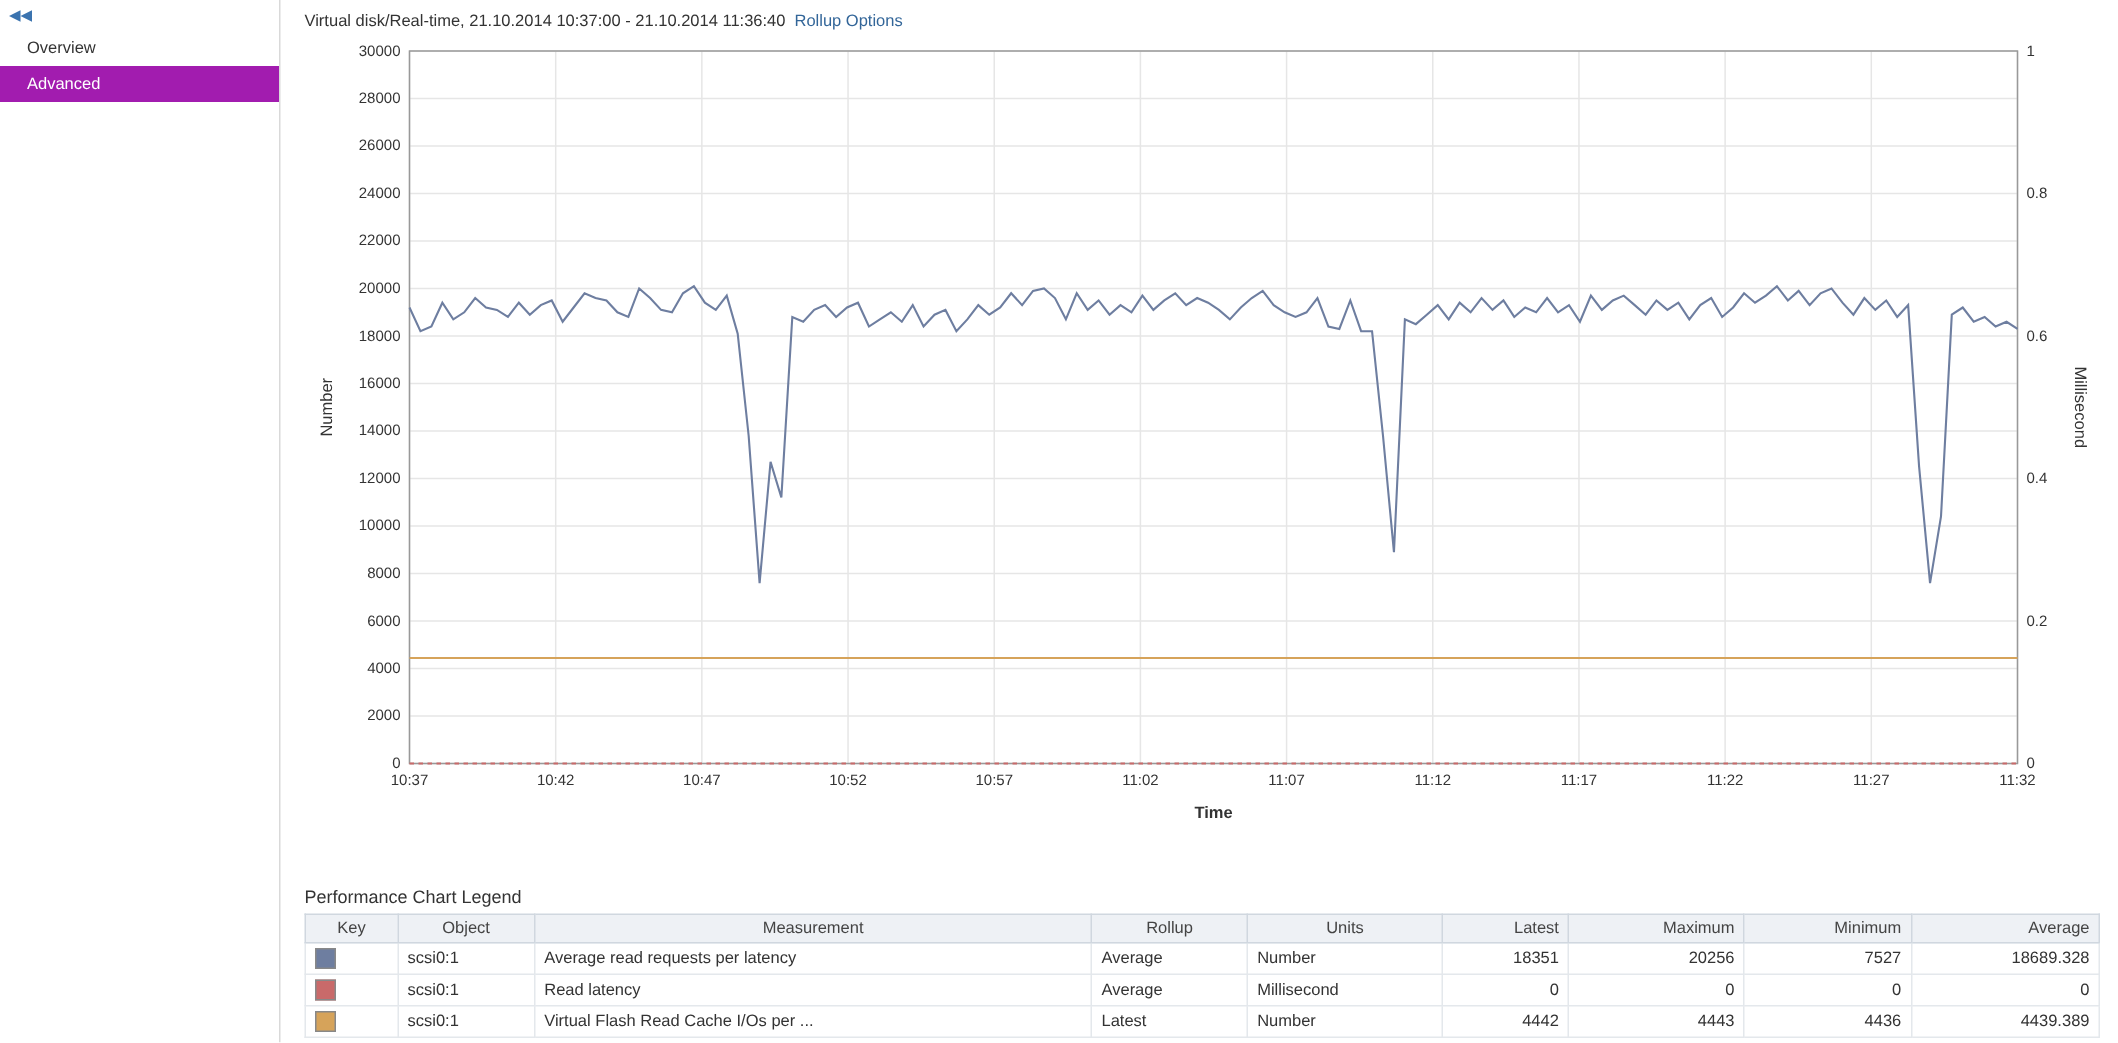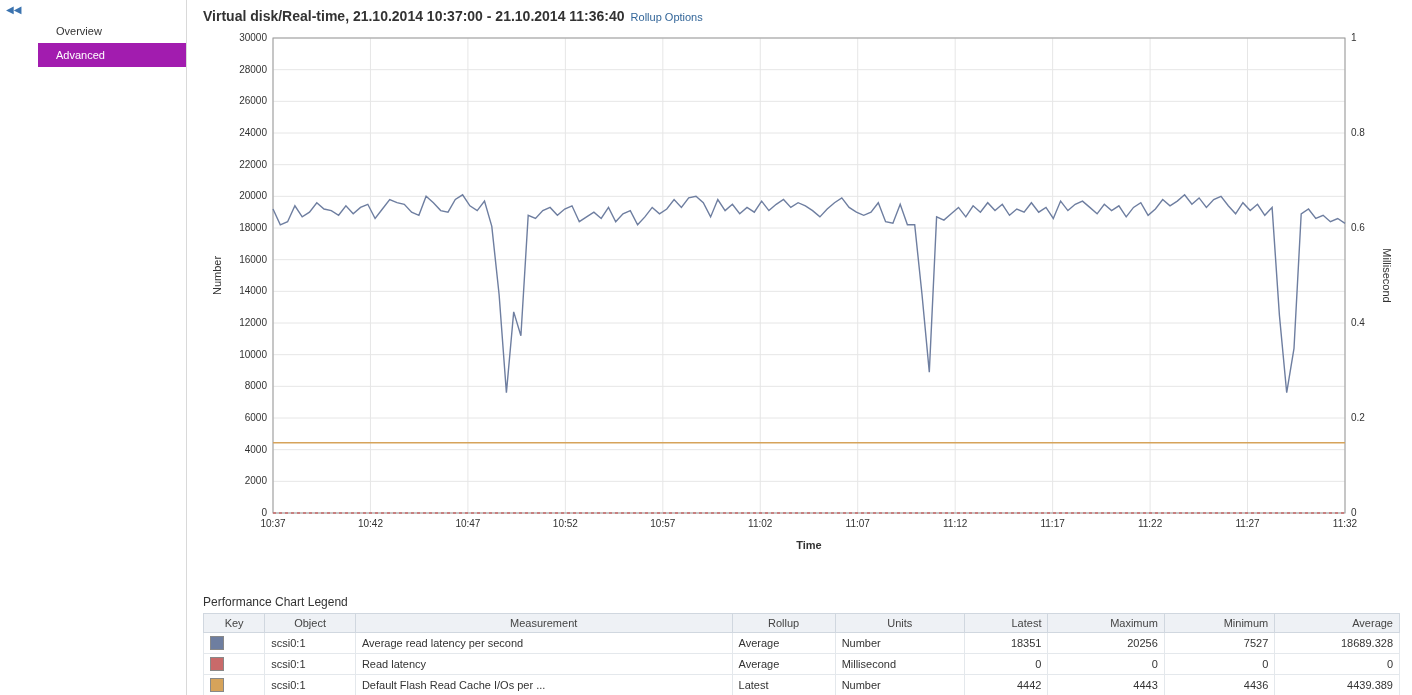--- a/index.html
+++ b/index.html
@@ -17,32 +17,32 @@
     border-right: 1px solid #d9d9d9;
     background: #fff;
     position: relative;
   }
   .collapse-btn {
     color: #3b73af; font-size: 10px;
     padding: 4px 6px; cursor: pointer;
     display: inline-block;
   }
   .side-item {
-    padding: 6px 18px; cursor: pointer; color: #333; margin-left: 38px;
+    padding: 6px 18px; cursor: pointer; color: #333;
   }
   .side-item.active {
     background: #a21caf; color: #fff; font-weight: normal;
   }
   .main { flex: 1; display: flex; flex-direction: column; padding: 0 12px 8px 16px; }
   .top-row {
     display: flex; align-items: center; justify-content: space-between;
     padding: 8px 0 6px 0;
   }
   .title-row { display: flex; align-items: baseline; gap: 6px; }
-  .title-text { font-weight: bold; color: #333; font-size: 14px; }
+  .title-text { font-weight: normal; color: #333; font-size: 11px; }
   .chart-options-link { color: #336699; cursor: pointer; }
   .view-ctrls { display: flex; align-items: center; gap: 6px; }
   .view-label { color: #333; }
   .view-select {
     border: 1px solid #999; background: linear-gradient(#fff,#eee);
     padding: 2px 18px 2px 6px; font-size: 11px; min-width: 90px;
     position: relative; cursor: pointer;
   }
   .view-select::after {
     content: "▾"; position: absolute; right: 5px; top: 2px; font-size: 10px; color: #555;
@@ -182,21 +182,21 @@
             <th class="num">Latest</th>
             <th class="num">Maximum</th>
             <th class="num">Minimum</th>
             <th class="num">Average</th>
           </tr>
         </thead>
       <tbody id="legend-body">
           <tr>
             <td><span class="swatch" style="background: rgb(110, 126, 160);"></span></td>
             <td>scsi0:1</td>
-            <td>Average read latency per second</td>
+            <td>Average read requests per latency</td>
             <td>Average</td>
             <td>Number</td>
             <td class="num">18351</td>
             <td class="num">20256</td>
             <td class="num">7527</td>
             <td class="num">18689.328</td>
           </tr>
           <tr>
             <td><span class="swatch" style="background: rgb(201, 106, 106);"></span></td>
             <td>scsi0:1</td>
@@ -204,21 +204,21 @@
             <td>Average</td>
             <td>Millisecond</td>
             <td class="num">0</td>
             <td class="num">0</td>
             <td class="num">0</td>
             <td class="num">0</td>
           </tr>
           <tr>
             <td><span class="swatch" style="background: rgb(214, 163, 90);"></span></td>
             <td>scsi0:1</td>
-            <td>Default Flash Read Cache I/Os per ...</td>
+            <td>Virtual Flash Read Cache I/Os per ...</td>
             <td>Latest</td>
             <td>Number</td>
             <td class="num">4442</td>
             <td class="num">4443</td>
             <td class="num">4436</td>
             <td class="num">4439.389</td>
           </tr>
         </tbody>
     </table>
   </main>

